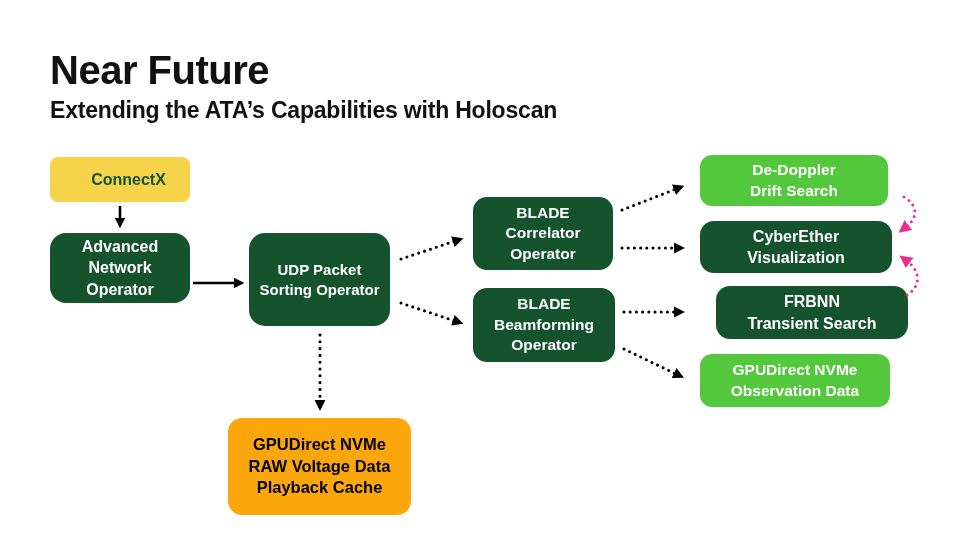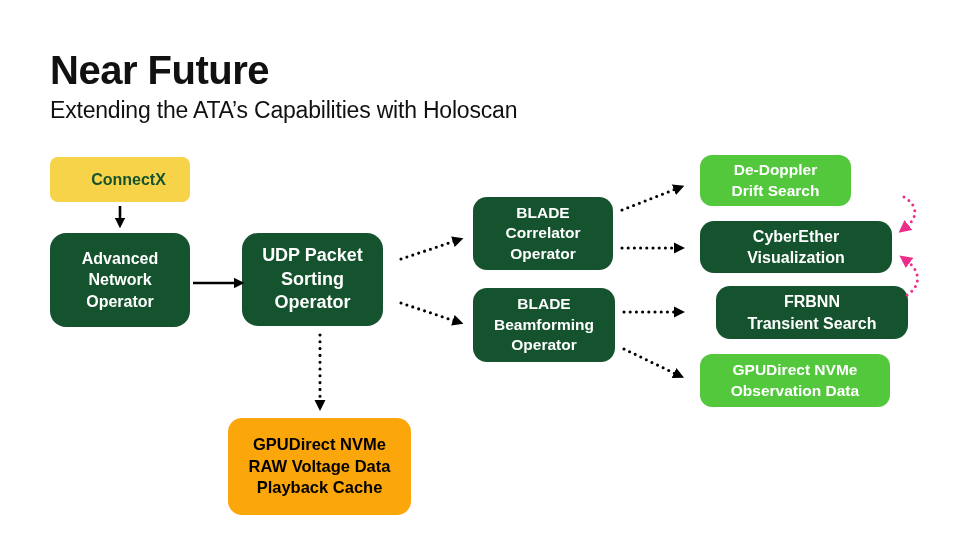--- a/index.html
+++ b/index.html
@@ -6,38 +6,38 @@
   .slide{
     position:relative;width:960px;height:540px;background:#ffffff;
     font-family:"Liberation Sans", sans-serif;overflow:hidden;
   }
   .title{
     position:absolute;left:50px;top:48px;margin:0;
     font-size:40px;font-weight:bold;color:#111;letter-spacing:-0.5px;text-align:right;
   }
   .subtitle{
     position:absolute;left:50px;top:97px;margin:0;
-    font-size:23px;font-weight:normal;color:#111;letter-spacing:-0.2px;
+    font-size:23px;font-weight:bold;color:#111;letter-spacing:-0.2px;
   }
   .node{
     position:absolute;display:flex;align-items:center;justify-content:center;
     text-align:center;font-weight:bold;white-space:pre-line;line-height:1.32;
     box-sizing:border-box;
   }
   .node-black{background:#14532d;color:#fff;border-radius:16px;}
   .node-yellow{background:#F7D349;color:#14532d;border-radius:8px;padding-left:17px;}
   .node-green{background:#53C83D;color:#fff;border-radius:12px;}
   .node-orange{background:#FBA60B;color:#000;border-radius:14px;}
 
   #n-connectx   {left:50px; top:157px;width:140px;height:45px;font-size:16px;}
-  #n-ano        {left:50px; top:233px;width:140px;height:94px;font-size:16px;}
-  #n-udp        {left:242px;top:233px;width:141px;height:93px;font-size:18px;align-items:center;}
+  #n-ano        {left:50px; top:233px;width:140px;height:70px;font-size:16px;}
+  #n-udp        {left:249px;top:233px;width:141px;height:93px;font-size:15px;align-items:center;}
   #n-correlator {left:473px;top:197px;width:140px;height:73px;font-size:15.5px;border-radius:14px;}
   #n-beamform   {left:473px;top:288px;width:142px;height:74px;font-size:15.5px;border-radius:14px;}
-  #n-dedoppler  {left:700px;top:155px;width:151px;height:51px;font-size:15.5px;}
+  #n-dedoppler  {left:700px;top:155px;width:188px;height:51px;font-size:15.5px;}
   #n-cyberether {left:700px;top:221px;width:192px;height:52px;font-size:16px;border-radius:14px;text-align:center;}
   #n-frbnn      {left:700px;top:286px;width:192px;height:53px;font-size:16px;border-radius:14px;margin-left:16px;}
   #n-gpuobs     {left:700px;top:354px;width:190px;height:53px;font-size:15.5px;}
   #n-playback   {left:228px;top:418px;width:183px;height:97px;font-size:16.5px;}
 
   .arrows{position:absolute;left:0;top:0;width:960px;height:540px;pointer-events:none;}
 </style>
 </head>
 <body>
 

